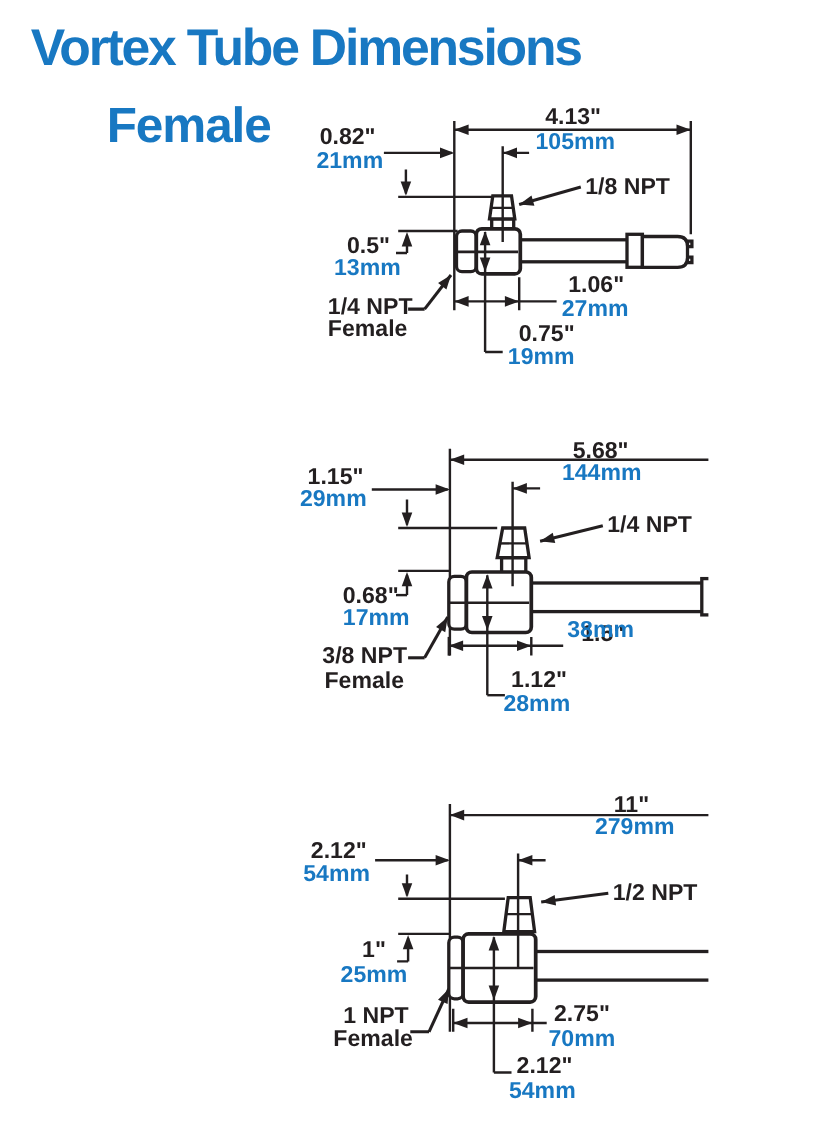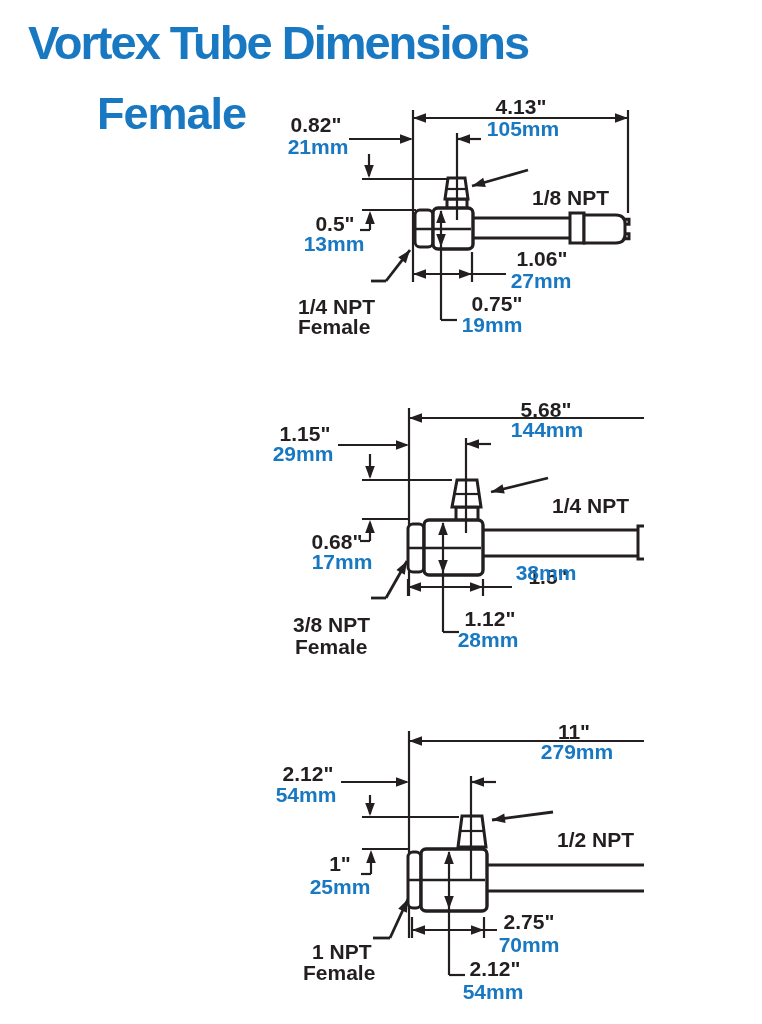--- a/index.html
+++ b/index.html
@@ -5,21 +5,21 @@
   html,body{margin:0;padding:0;background:#fff;}
   .page{position:relative;width:644px;height:1024px;background:#fff;overflow:hidden;
         font-family:Liberation Sans, sans-serif;}
   .title{position:absolute;left:28px;top:18px;margin:0;font-size:47px;font-weight:800;
          letter-spacing:-2px;color:var(--accent,#1878c2);line-height:1.05;white-space:nowrap;}
   .size{position:absolute;font-size:45px;font-weight:800;letter-spacing:-1px;
         color:var(--accent,#1878c2);line-height:1;white-space:nowrap;}
   .d{position:absolute;font-size:21px;font-weight:700;color:var(--ink,#231f20);
      line-height:1;white-space:nowrap;transform:translateX(-50%);}
   .d.mm{color:var(--accent,#1878c2);}
-  .d.lft{transform:none;margin-top:28px;}
+  .d.lft{transform:none;}
   svg.diag{position:absolute;left:0;width:762px;display:block;}
 </style>
 </head>
 <body>
 
 <div class="page">
 
   <h1 class="title">Vortex Tube Dimensions</h1>
 
   <div class="size" style="left:97px;top:91px">Female</div>

